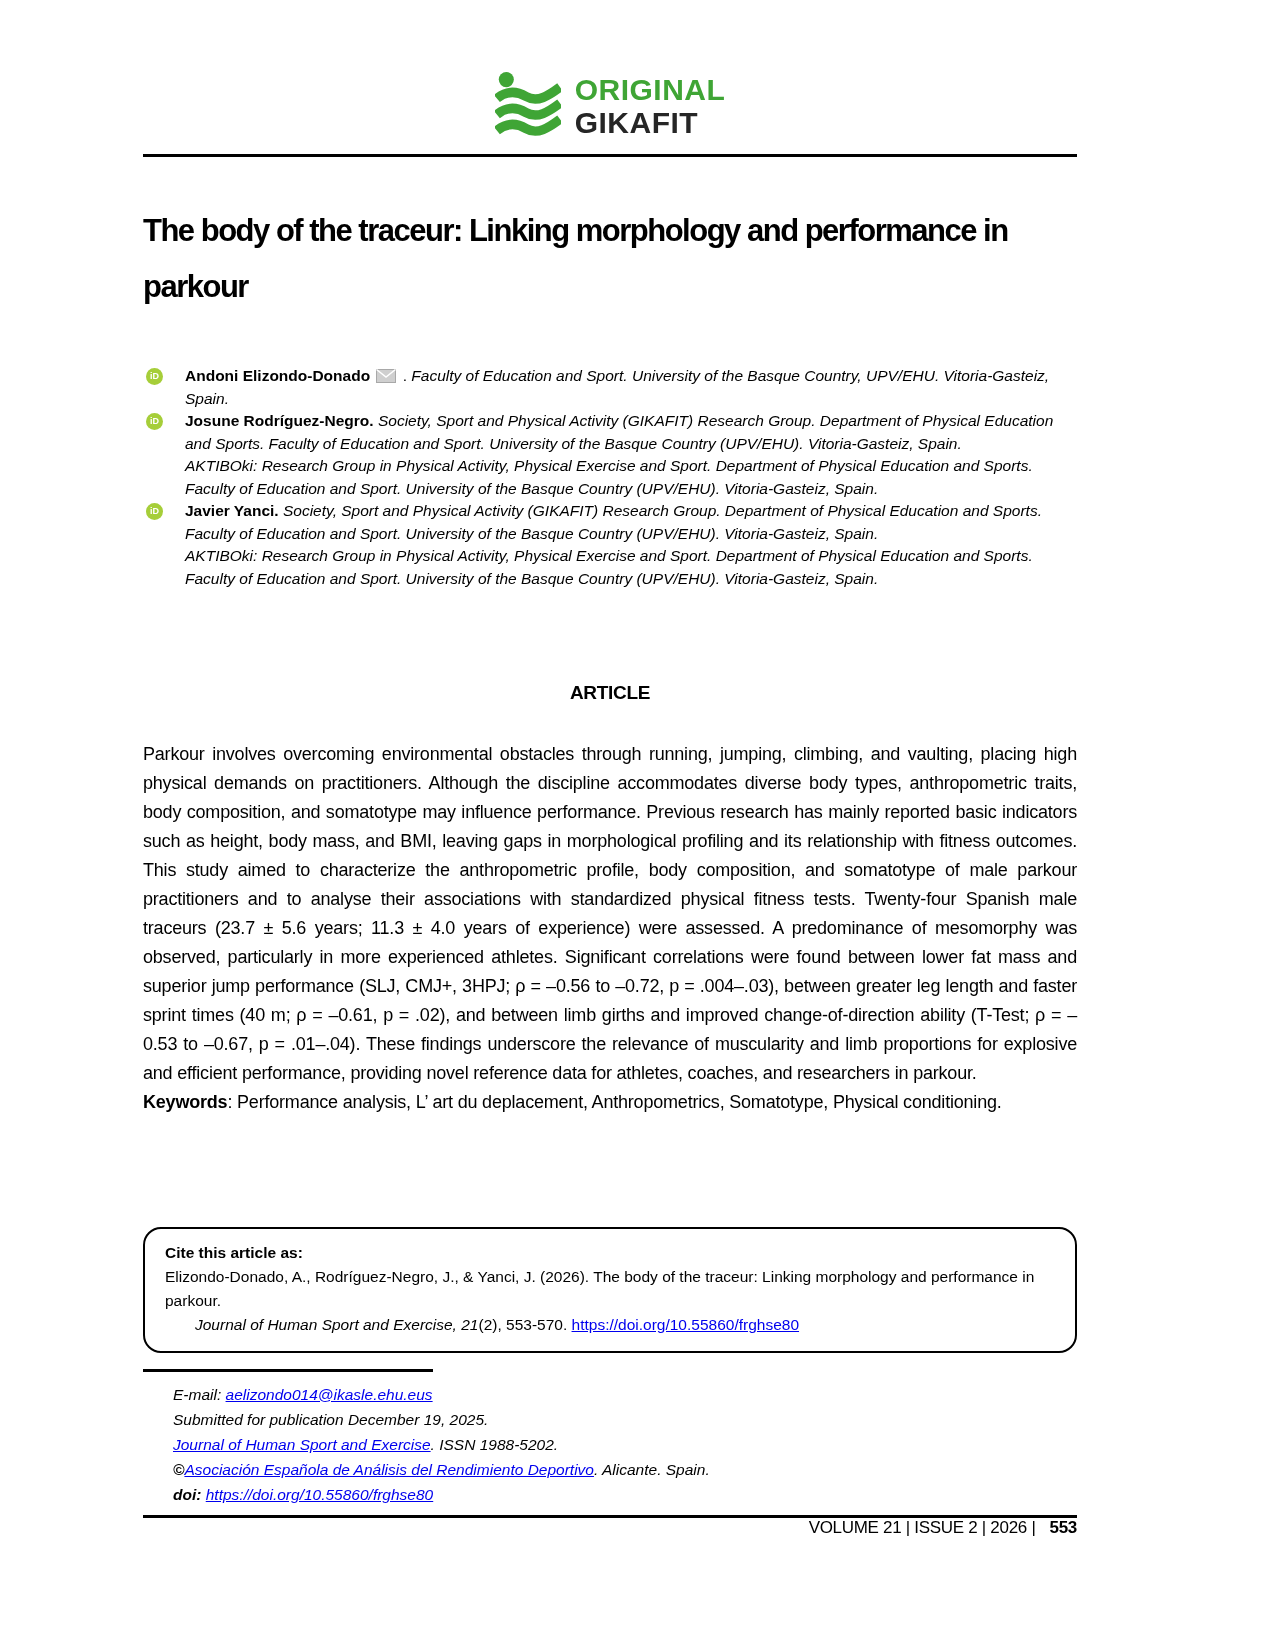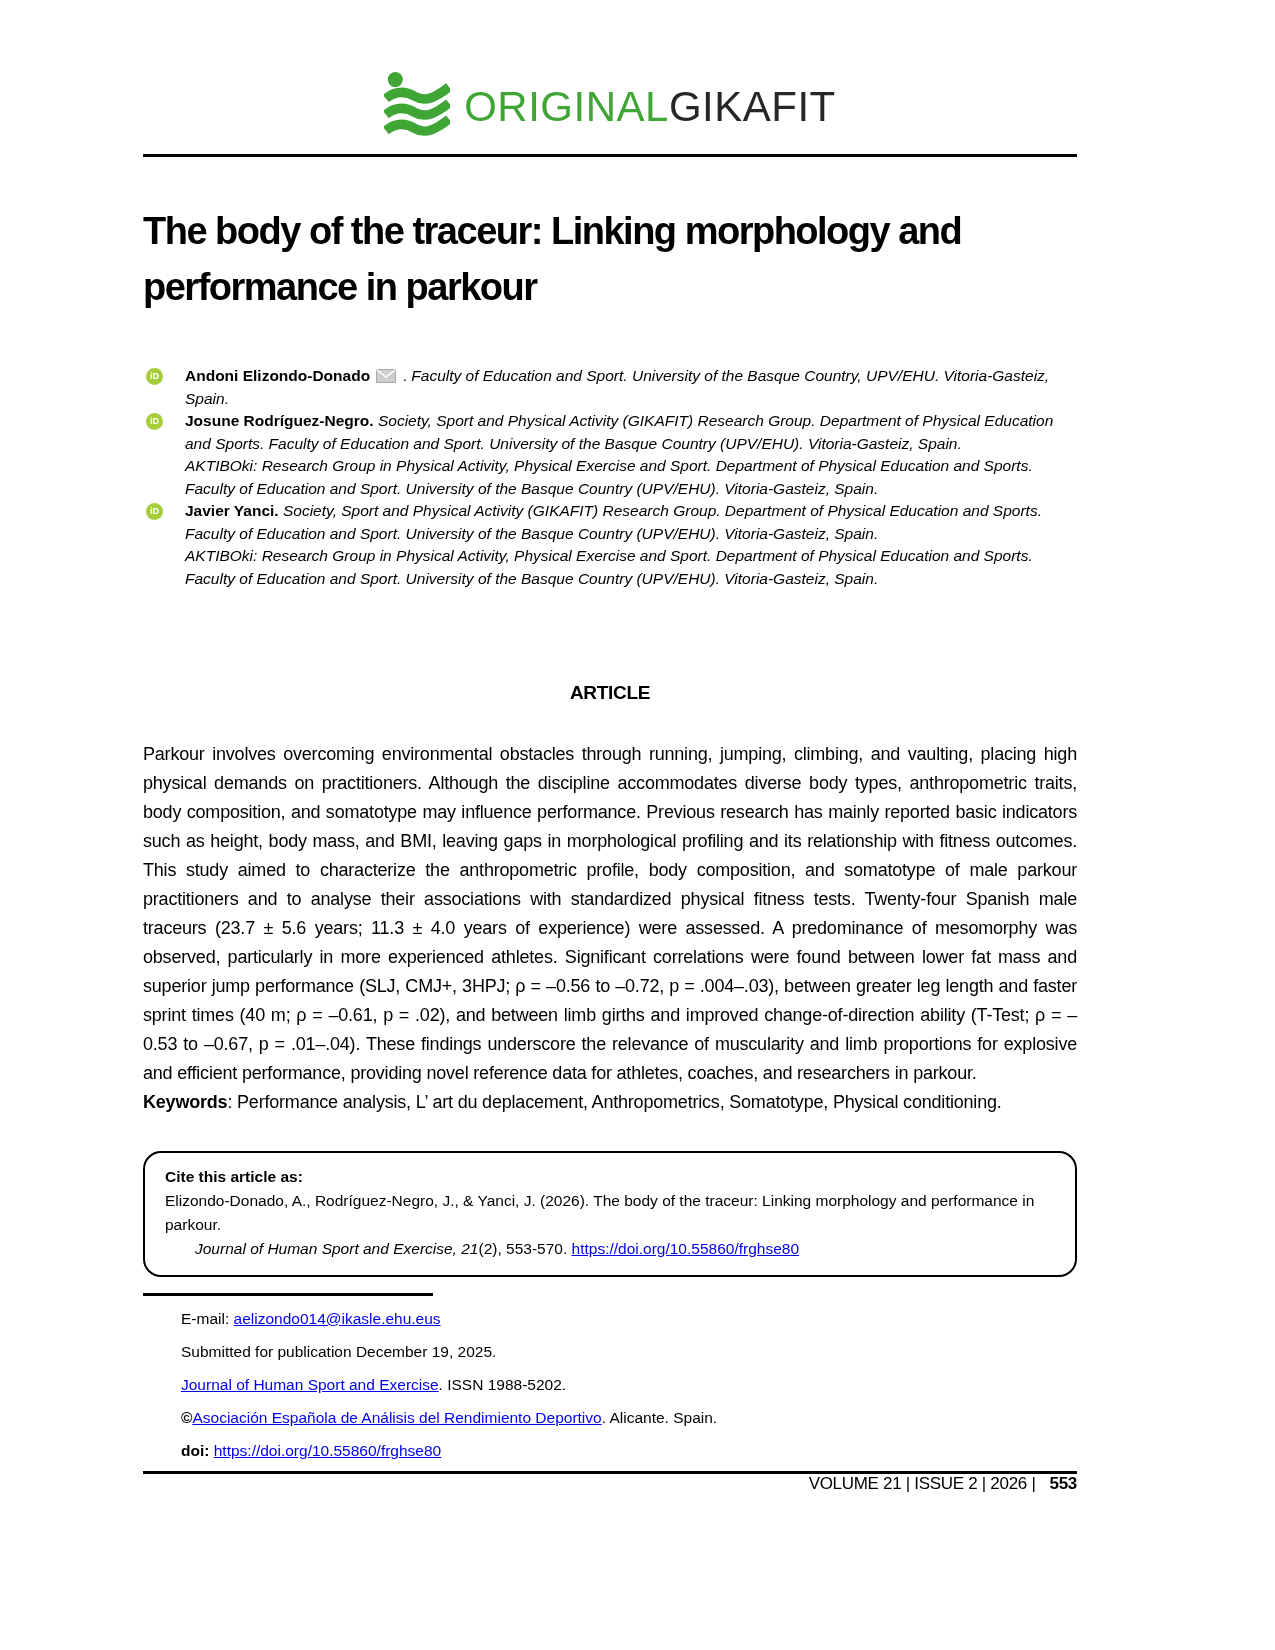--- a/index.html
+++ b/index.html
@@ -13,31 +13,31 @@
     width:1275px;height:1650px;background:#fff;color:#000;
     font-family:"Liberation Sans","DejaVu Sans",sans-serif;
     overflow:hidden;
   }
   .page{width:934px;margin-left:143px;position:relative;}
 
   
   .logo-row{margin-top:70px;display:flex;justify-content:center;}
   .logo{display:flex;align-items:center;gap:14px;}
   .logo-icon{width:66px;height:72px;flex:0 0 auto;}
-  .logo-text{display:flex;flex-direction:row;line-height:33px;font-weight:400;
-    font-size:42px;letter-spacing:0.5px;}
+  .logo-text{display:flex;flex-direction:column;line-height:33px;font-weight:700;
+    font-size:30px;letter-spacing:0.5px;}
   .logo-text .l1{color:var(--logo-green);}
   .logo-text .l2{color:#262626;}
 
   .rule{border:none;background:#000;margin:0;}
   .top-rule{height:3px;margin-top:12px;}
 
   
   h1.title{
-    margin:46px 0 0 0;font-size:38px;line-height:56px;font-weight:bold;
+    margin:46px 0 0 0;font-size:31px;line-height:56px;font-weight:bold;
     letter-spacing:-1.5px;color:#000;
   }
 
   
   .authors{margin-top:50px;font-size:15.5px;line-height:22.5px;}
   .author{position:relative;padding-left:42px;}
   .orcid-icon{
     position:absolute;left:3px;top:3px;width:17px;height:17px;border-radius:50%;
     background:var(--orcid-green);color:#fff;font-size:9px;font-weight:bold;
     display:flex;align-items:center;justify-content:center;font-style:normal;
@@ -47,36 +47,36 @@
   .env-small{display:inline-block;vertical-align:-2px;margin:0 2px;}
 
   
   .abstract-heading{margin:92px 0 0 0;text-align:center;font-size:19px;font-weight:bold;letter-spacing:-0.3px;}
   .abstract{margin:36px 0 0 0;font-size:18px;line-height:29px;text-align:justify;letter-spacing:-0.2px;}
   .keywords{margin:0;font-size:18px;line-height:29px;letter-spacing:-0.2px;}
   .keywords b{font-weight:bold;}
 
   
   .cite-box{
-    margin-top:34px;border:2.5px solid #000;border-radius:18px;
+    margin-top:110px;border:2.5px solid #000;border-radius:18px;
     padding:12px 20px 14px 20px;font-size:15.5px;line-height:24px;
   }
   .cite-box .cite-head{font-weight:bold;}
   .cite-line2{padding-left:30px;}
   .cite-line2 i{font-style:italic;}
   a.link{color:var(--link-blue);text-decoration:underline;cursor:pointer;}
 
   
   .footnote-rule{margin-top:16px;width:290px;height:2.5px;background:#000;}
   .footer{margin-top:10px;font-size:15.5px;line-height:25px;}
   .corr{position:relative;margin:0;}
   .env-big{position:absolute;left:-30px;top:2px;}
   .corr b{font-weight:bold;}
   .corr i{font-style:italic;}
-  .footer .ind{padding-left:30px;margin:8px;}
+  .footer .ind{padding-left:30px;margin:0;font-style:italic;}
   .footer .ind b{font-weight:bold;}
   .bottom-rule{height:3px;margin-top:8px;}
   .volume-line{text-align:right;font-size:17px;letter-spacing:-0.3px;}
   .volume-line .pagenum{font-weight:bold;margin-left:14px;}
 </style>
 </head>
 <body>
 
 <div class="page">
 

